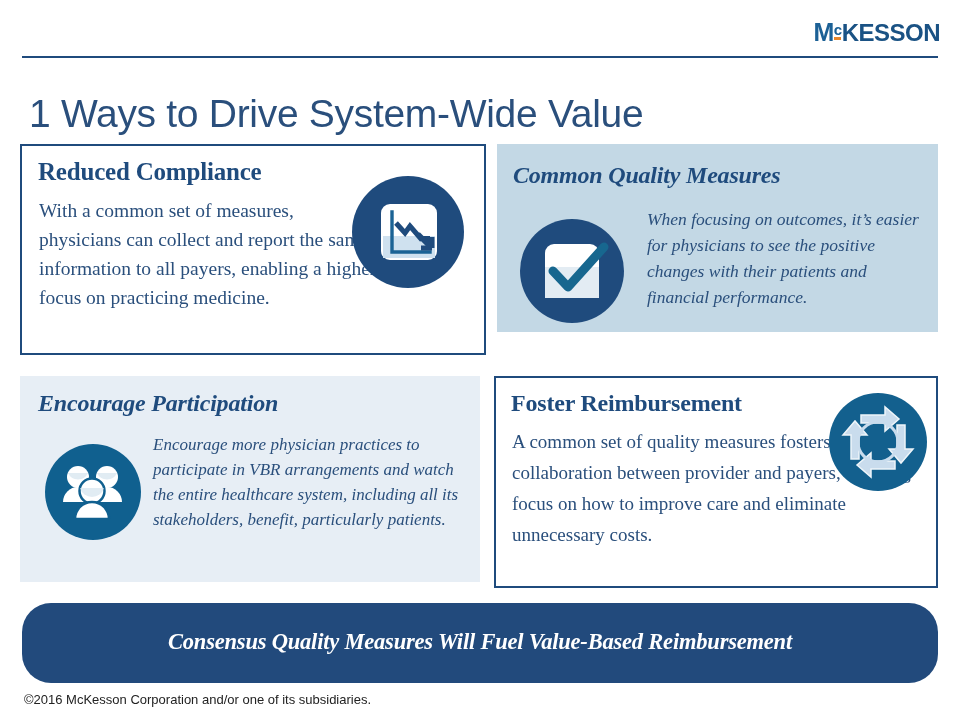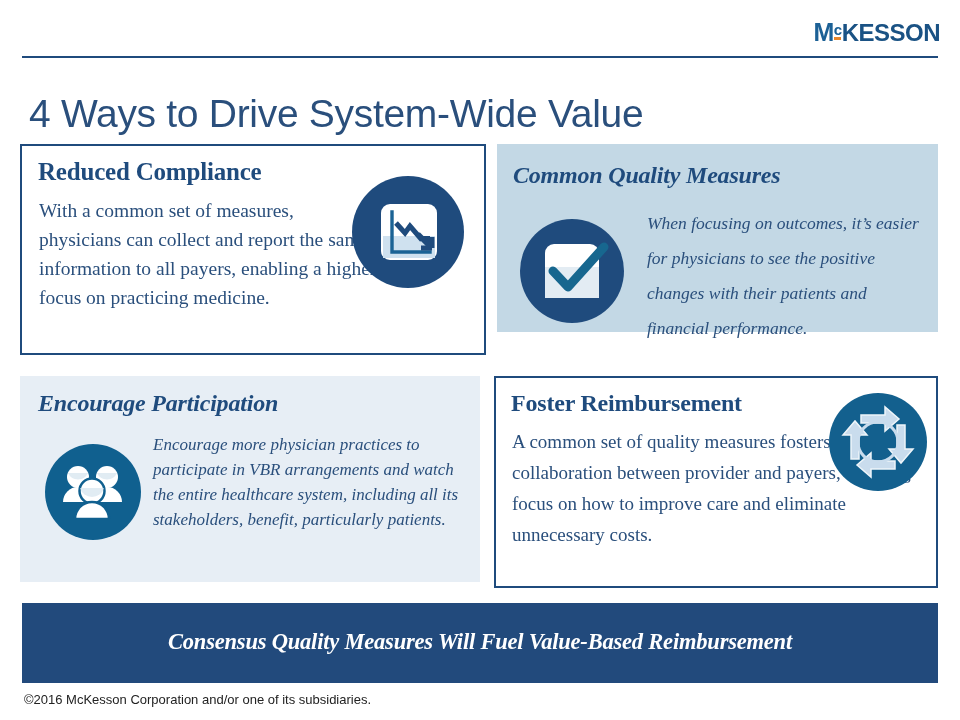--- a/index.html
+++ b/index.html
@@ -124,21 +124,21 @@
     left: 16px; top: 18px;
     font-size: 24px;
     font-style: italic;
     letter-spacing: -0.2px;
   }
   #card-common-quality-measures .card-body {
     left: 150px; top: 62px;
     width: 280px;
     font-size: 17.5px;
     font-style: italic;
-    line-height: 35px;
+    line-height: 26px;
   }
 
   
   #card-encourage-participation {
     left: 20px; top: 376px;
     width: 460px; height: 206px;
     background: #e7eef5;
   }
   #card-encourage-participation .card-title {
     left: 18px; top: 14px;
@@ -183,20 +183,21 @@
   #icon-people-group { left: 45px;  top: 444px; width: 96px;  height: 96px;  background: #10608f; }
   #icon-cycle-arrows { left: 829px; top: 393px; width: 98px;  height: 98px;  background: #13608e; }
   .icon-circle svg { display: block; width: 100%; height: 100%; }
 
   
   #banner {
     position: absolute;
     left: 22px; top: 603px;
     width: 916px; height: 80px;
     background: #224a7c;
+    border-radius: 29px;
   }
   #banner-text {
     position: absolute;
     left: 0; right: 0; top: 26px;
     text-align: center;
     color: #ffffff;
     font-family: "Liberation Serif", serif;
     font-weight: bold;
     font-style: italic;
     font-size: 22.5px;
@@ -216,21 +217,21 @@
 </style>
 </head>
 <body>
 
 <div id="brand-logo">
   <span class="logo-mc">M</span><span class="logo-mc logo-c">c</span><span class="logo-rest">KESSON</span>
 </div>
 
 <div id="header-rule"></div>
 
-<h1 id="page-title">4 Ways to Drive System-Wide Value</h1>
+<h1 id="page-title">1 Ways to Drive System-Wide Value</h1>
 
 <div class="card" id="card-reduced-compliance">
   <div class="card-title">Reduced Compliance</div>
   <div class="card-body">With a common set of measures, physicians can collect and report the same information to all payers, enabling a higher focus on practicing medicine.</div>
 </div>
 <div class="icon-circle" id="icon-chart-down">
   <svg viewBox="0 0 112 112" xmlns="http://www.w3.org/2000/svg">
     <rect x="29" y="28" width="56" height="56" rx="9" ry="9" fill="#ffffff"></rect>
     <path d="M31 60 H83 V82 H31 Z" fill="#cfe1ef"></path>
     <path d="M40 36 V76 H78" fill="none" stroke="#1b6395" stroke-width="3.4" stroke-linecap="square"></path>

